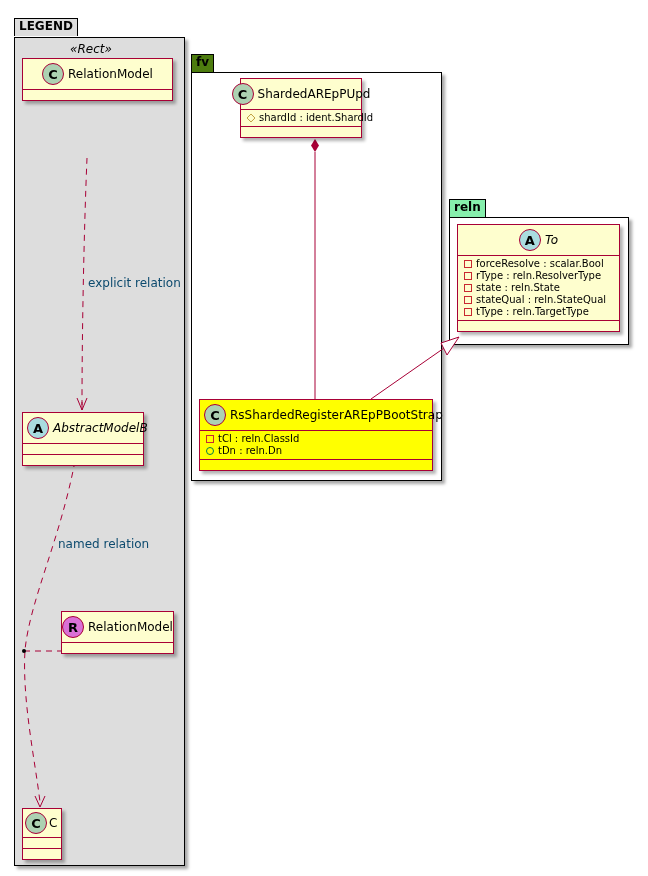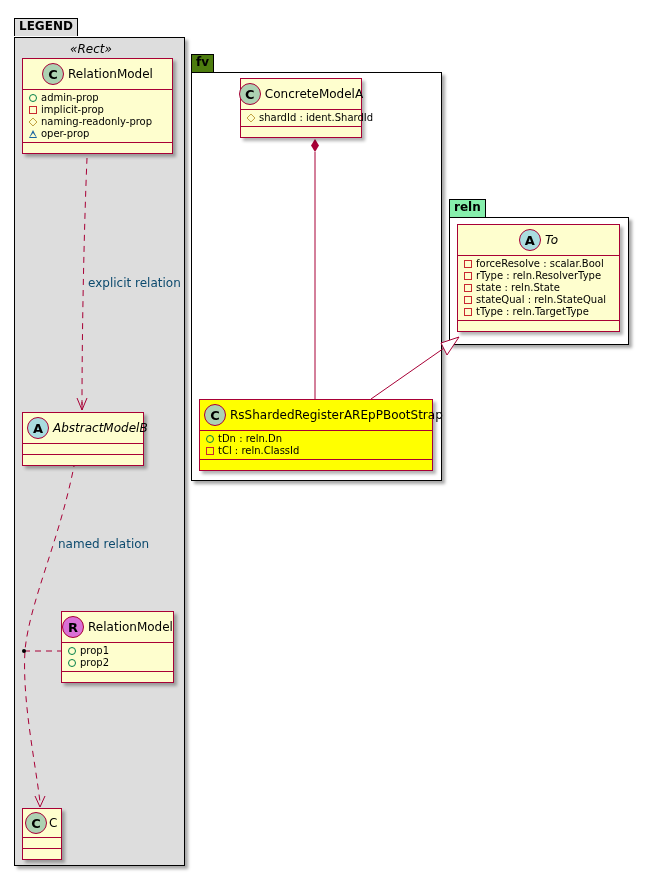--- a/index.html
+++ b/index.html
@@ -64,104 +64,76 @@
 </svg>
 
 <div class="label" style="left:88px; top:276px;">explicit relation</div>
 <div class="label" style="left:58px; top:537px;">named relation</div>
 
 <div class="cls" style="left:22px; top:58px; width:151px;">
   <div class="head">
     <span class="badge c">C</span>
     <span class="name">RelationModel</span>
   </div>
-  <div class="sec">
-    <div class="attr">
-        <span class="vis public"></span>
-        <span>admin-prop</span>
-      </div>
-    <div class="attr">
-        <span class="vis private"></span>
-        <span>implicit-prop</span>
-      </div>
-    <div class="attr">
-        <span class="vis protected"></span>
-        <span>naming-readonly-prop</span>
-      </div>
-    <div class="attr">
-        <span class="vis package"></span>
-        <span>oper-prop</span>
-      </div>
-  </div>
   <div class="sec"></div>
 </div>
 
 <div class="cls" style="left:22px; top:412px; width:122px;">
   <div class="head" style="justify-content:flex-start;">
     <span class="badge a">A</span>
     <span class="name abstract">AbstractModelB</span>
   </div>
   <div class="sec"></div>
   <div class="sec"></div>
 </div>
 
 <div class="cls" style="left:61px; top:611px; width:113px;">
   <div class="head">
     <span class="badge r">R</span>
     <span class="name">RelationModel</span>
   </div>
-  <div class="sec">
-    <div class="attr">
-        <span class="vis public"></span>
-        <span>prop1</span>
-      </div>
-    <div class="attr">
-        <span class="vis public"></span>
-        <span>prop2</span>
-      </div>
-  </div>
   <div class="sec"></div>
 </div>
 
 <div class="cls" style="left:22px; top:808px; width:40px;">
   <div class="head" style="padding:3px 2px; justify-content:flex-start; gap:2px;">
     <span class="badge c">C</span>
     <span class="name">C</span>
   </div>
   <div class="sec"></div>
   <div class="sec"></div>
 </div>
 
 <div class="cls" style="left:240px; top:78px; width:122px;">
   <div class="head">
     <span class="badge c">C</span>
-    <span class="name">ConcreteModelA</span>
+    <span class="name">ShardedAREpPUpd</span>
   </div>
   <div class="sec">
     <div class="attr">
         <span class="vis protected"></span>
         <span>shardId : ident.ShardId</span>
       </div>
   </div>
   <div class="sec"></div>
 </div>
 
 <div class="cls" style="left:199px; top:399px; width:234px; background:#ffff00;">
   <div class="head" style="justify-content:flex-start;">
     <span class="badge c">C</span>
     <span class="name">RsShardedRegisterAREpPBootStrap</span>
   </div>
   <div class="sec">
     <div class="attr">
+        <span class="vis private"></span>
+        <span>tCl : reln.ClassId</span>
+      </div>
+    <div class="attr">
         <span class="vis public"></span>
         <span>tDn : reln.Dn</span>
-      </div>
-    <div class="attr">
-        <span class="vis private"></span>
-        <span>tCl : reln.ClassId</span>
       </div>
   </div>
   <div class="sec"></div>
 </div>
 
 <div class="cls" style="left:457px; top:224px; width:163px;">
   <div class="head">
     <span class="badge a">A</span>
     <span class="name abstract">To</span>
   </div>

